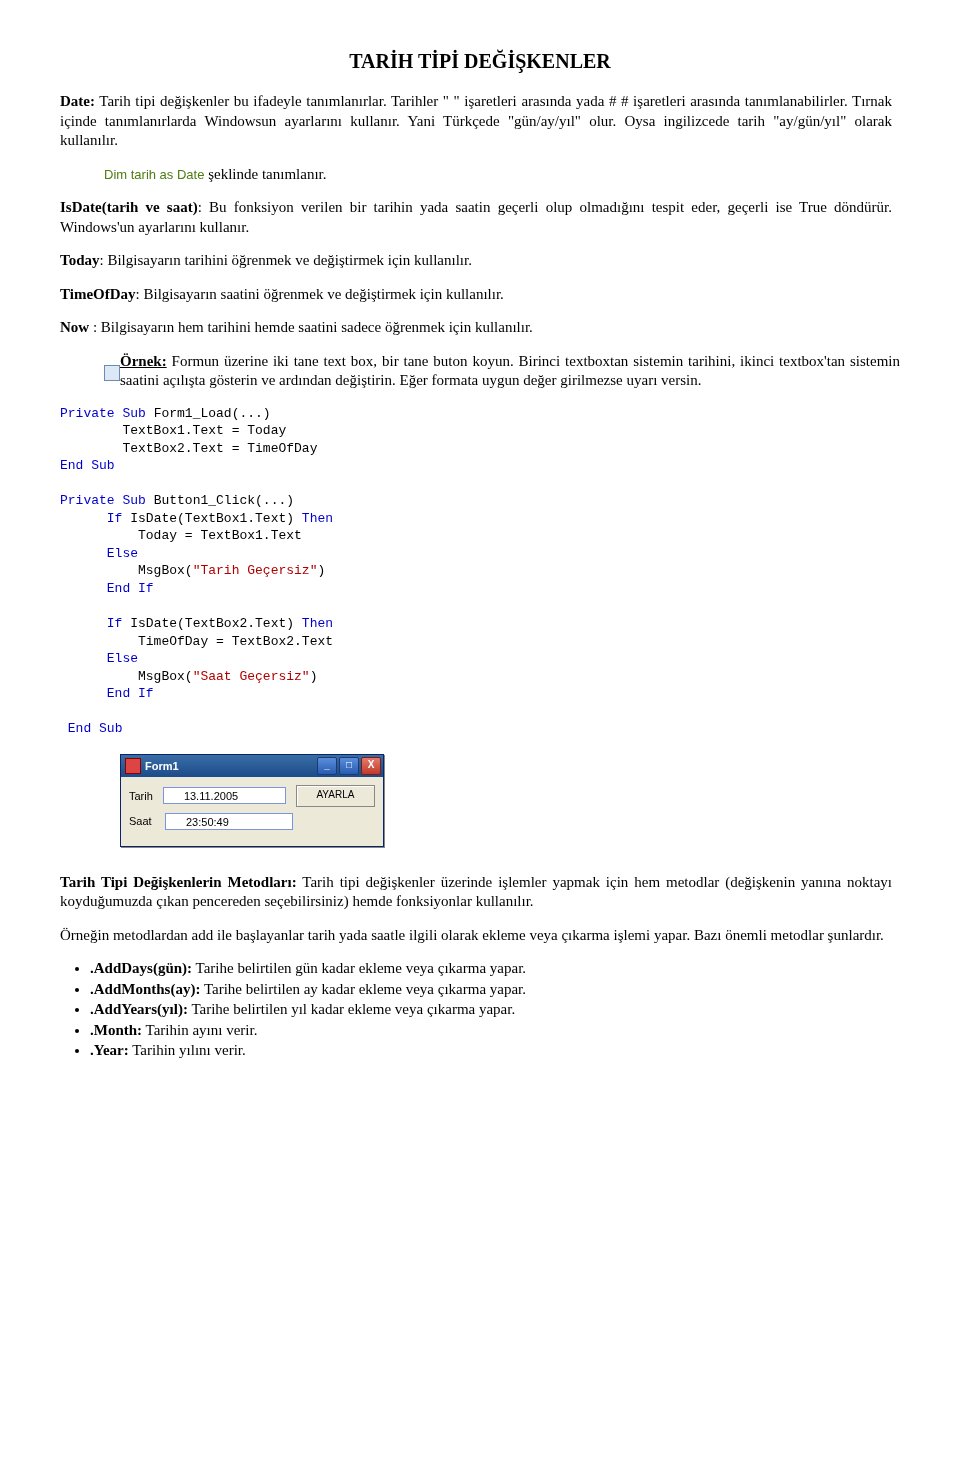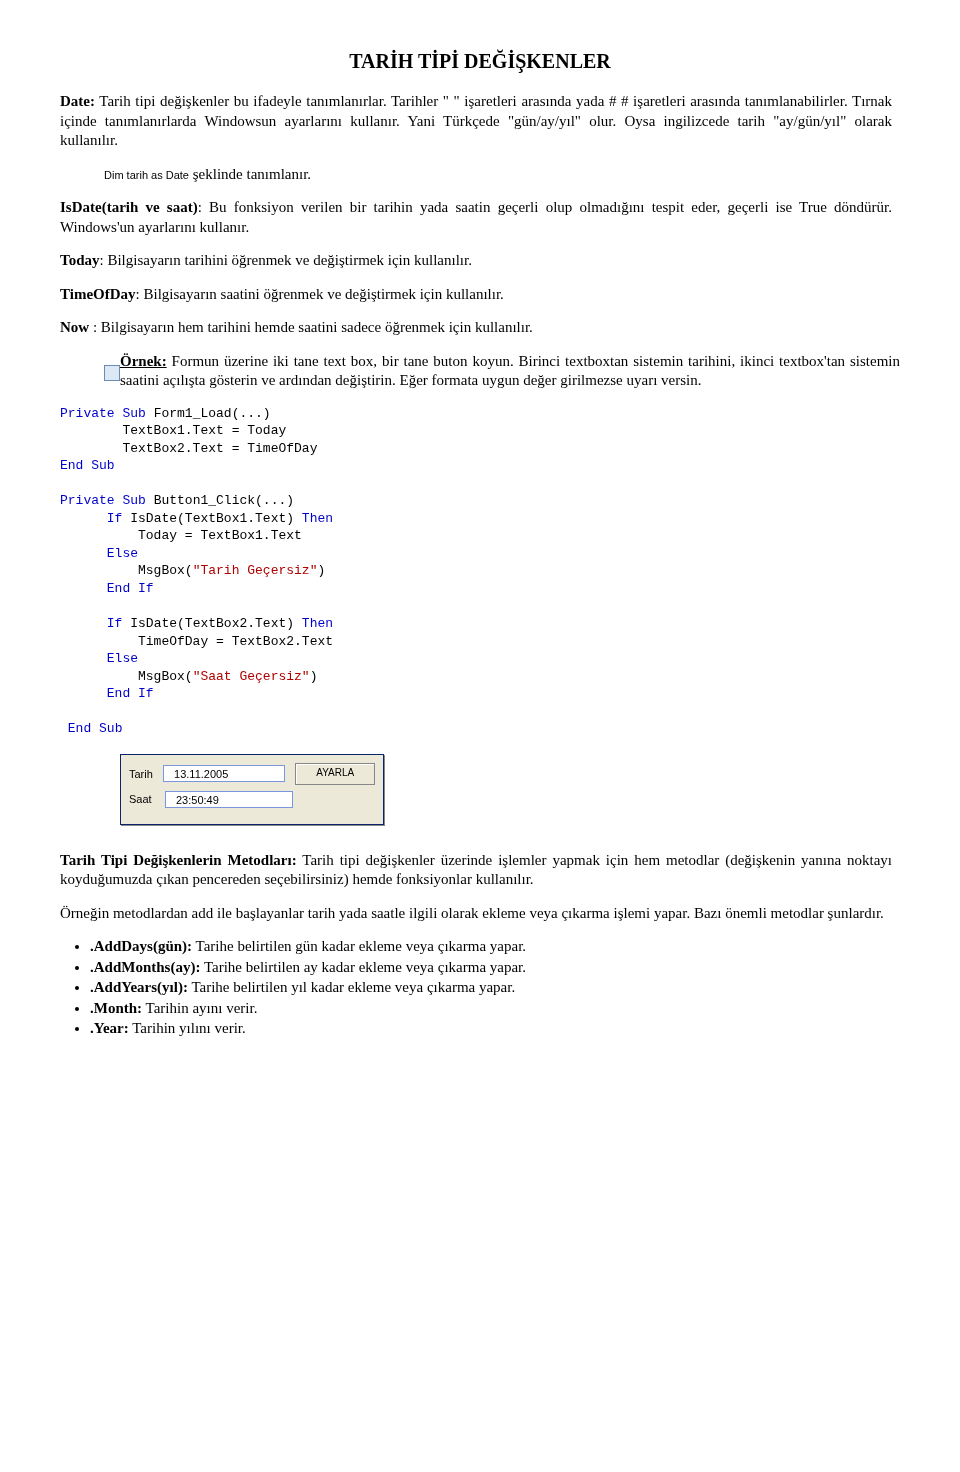--- a/index.html
+++ b/index.html
@@ -81,36 +81,36 @@
     text-align: center;
     border-radius: 2px;
   }
   .win-btn.close { background: linear-gradient(#e57a6a,#c1392b); border-color: #7a1d12; }
   .win-body { padding: 8px 8px 10px 8px; }
   .row { display: flex; align-items: center; margin-bottom: 6px; }
   .lbl { width: 36px; }
   .tbox {
     width: 128px; height: 17px;
     background: #fff; border: 1px solid #7a96df;
-    padding: 0 10px; line-height: 17px;
+    padding: 0 20px; line-height: 17px;
     box-sizing: border-box;
   }
   .btn {
     margin-left: 10px;
     width: 82px; height: 20px;
     background: #ece9d8;
     border: 1px solid #888;
     box-shadow: inset 1px 1px 0 #fff;
     font-size: 10px;
     text-align: center;
     line-height: 18px;
   }
   ul.methods { margin: 4px 0 0 0; padding-left: 30px; }
   ul.methods li { margin: 0 0 1px 0; }
-  .dim-blue { color: #000000; font-family: Tahoma, sans-serif; font-size: 11px; font-weight: normal; }
+  .dim-blue { color: #4d7c0f; font-family: Tahoma, sans-serif; font-size: 13px; font-weight: normal; }
 </style>
 </head>
 <body>
 
 <h1 class="title">TARİH TİPİ DEĞİŞKENLER</h1>
 
 <p>
   <b>Date:</b>
   <span> Tarih tipi değişkenler bu ifadeyle tanımlanırlar. Tarihler " " işaretleri arasında yada # # işaretleri arasında tanımlanabilirler. Tırnak içinde tanımlanırlarda Windowsun ayarlarını kullanır. Yani Türkçede "gün/ay/yıl" olur. Oysa ingilizcede tarih "ay/gün/yıl" olarak kullanılır.</span>
 </p>
@@ -157,20 +157,29 @@
       <span class="kw-blue">If</span><span> IsDate(TextBox2.Text) </span><span class="kw-blue">Then</span>
 <span>          TimeOfDay = TextBox2.Text</span>
       <span class="kw-blue">Else</span>
 <span>          MsgBox(</span><span class="str-red">"Saat Geçersiz"</span><span>)</span>
       <span class="kw-blue">End</span> <span class="kw-blue">If</span>
 
  <span class="kw-blue">End</span> <span class="kw-blue">Sub</span></div>
 
 <div class="form-wrap">
   <div class="win">
+    <div class="titlebar">
+      <span class="title-icon"></span>
+      <span class="title-text">Form1</span>
+      <div class="win-btns">
+        <div class="win-btn">_</div>
+        <div class="win-btn">□</div>
+        <div class="win-btn close">X</div>
+      </div>
+    </div>
     <div class="win-body">
       <div class="row">
         <div class="lbl">Tarih</div>
         <div class="tbox">13.11.2005</div>
         <div class="btn">AYARLA</div>
       </div>
       <div class="row">
         <div class="lbl">Saat</div>
         <div class="tbox">23:50:49</div>
       </div>

